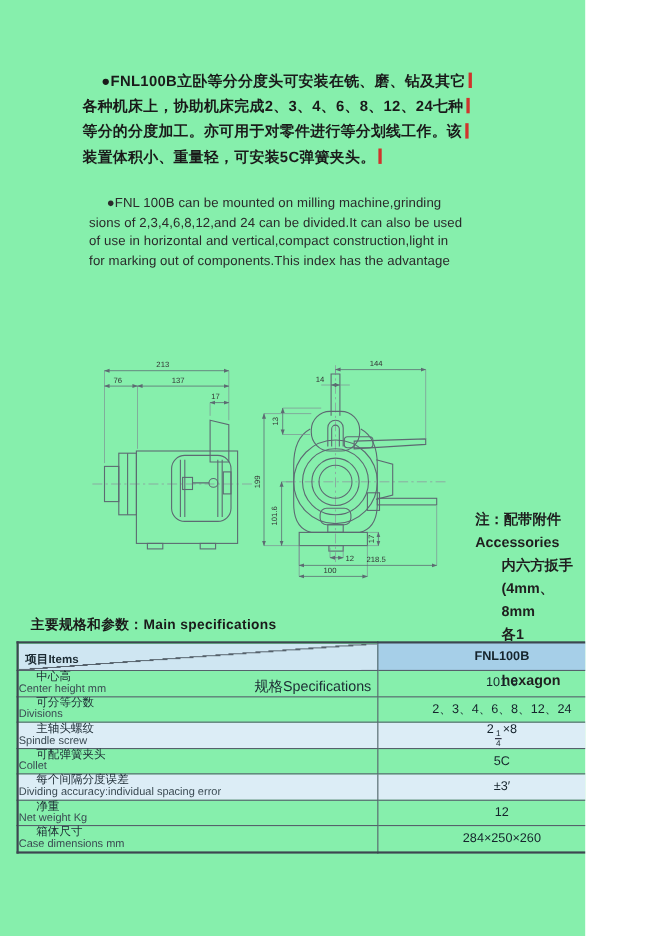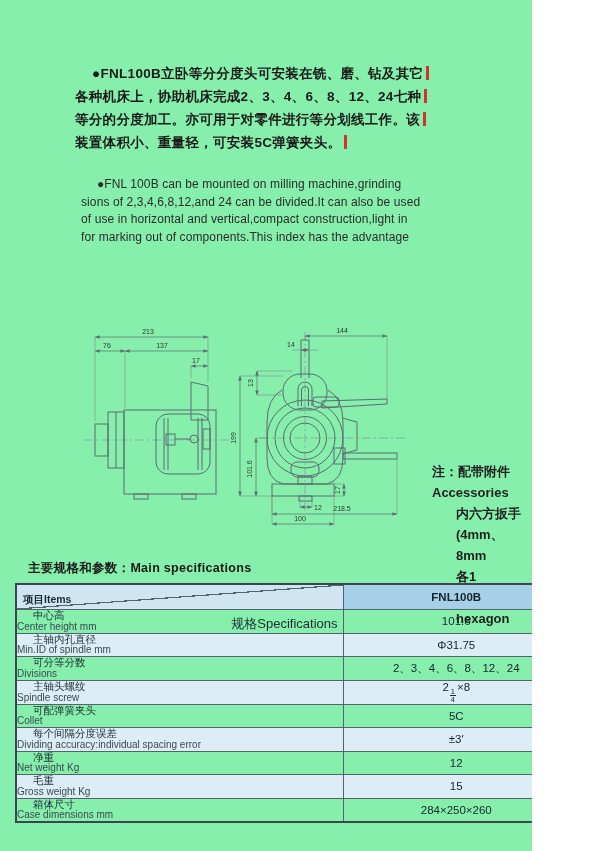--- a/index.html
+++ b/index.html
@@ -187,27 +187,20 @@
       </tr>
     </thead>
     <tbody id="spec-rows">
         <tr>
           <td class="item-cell">
             <div class="cn">中心高</div>
             <div class="en">Center height mm</div>
           </td>
           <td class="val-cell">101.6</td>
         </tr>
-        <tr class="alt">
-          <td class="item-cell">
-            <div class="cn">主轴内孔直径</div>
-            <div class="en">Min.ID of spindle mm</div>
-          </td>
-          <td class="val-cell">Φ31.75</td>
-        </tr>
         <tr>
           <td class="item-cell">
             <div class="cn">可分等分数</div>
             <div class="en">Divisions</div>
           </td>
           <td class="val-cell">2、3、4、6、8、12、24</td>
         </tr>
         <tr class="alt">
           <td class="item-cell">
             <div class="cn">主轴头螺纹</div>
@@ -232,27 +225,20 @@
           </td>
           <td class="val-cell">±3′</td>
         </tr>
         <tr>
           <td class="item-cell">
             <div class="cn">净重</div>
             <div class="en">Net weight Kg</div>
           </td>
           <td class="val-cell">12</td>
         </tr>
-        <tr class="alt">
-          <td class="item-cell">
-            <div class="cn">毛重</div>
-            <div class="en">Gross weight Kg</div>
-          </td>
-          <td class="val-cell">15</td>
-        </tr>
         <tr>
           <td class="item-cell">
             <div class="cn">箱体尺寸</div>
             <div class="en">Case dimensions mm</div>
           </td>
           <td class="val-cell">284×250×260</td>
         </tr>
       </tbody>
   </table>
 

